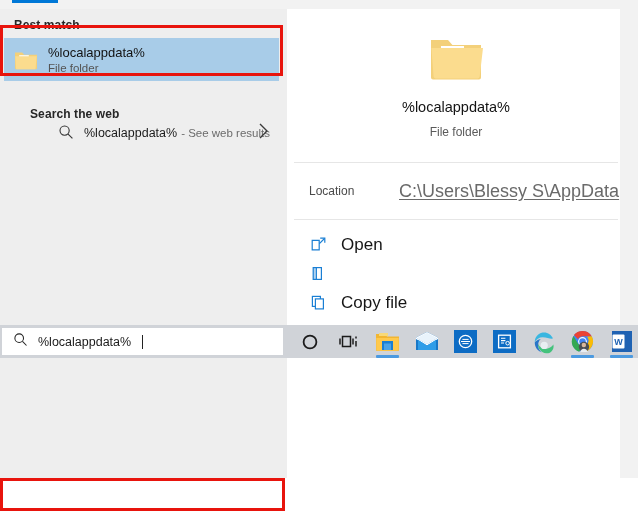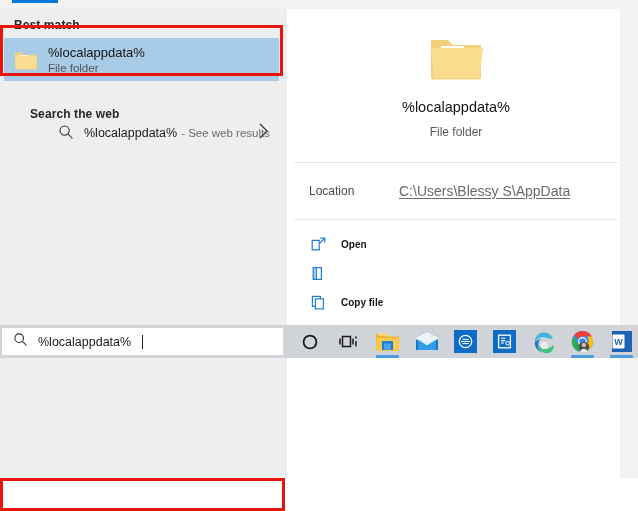--- a/index.html
+++ b/index.html
@@ -79,30 +79,30 @@
     align-items: center; justify-content: center; gap: 0px;
   }
   .hero-icon { margin-bottom: 10px; }
   .hero-title { font-size: 14.5px; color: #141414; }
   .hero-sub { font-size: 12px; color: #5a5a5a; margin-top: 10px; }
   .divider { height: 1px; background: #e6e6e6; margin: 0 2px; }
 
   .loc-row { display: flex; align-items: center; height: 56px; padding-left: 17px; }
   .loc-label { font-size: 12px; color: #4a4a4a; width: 90px; }
   .loc-value {
-    font-size: 14px; color: #6a6a6a; text-decoration: underline;
+    font-size: 18px; color: #6a6a6a; text-decoration: underline;
     text-underline-offset: 2px;
   }
 
   .actions { padding: 10px 0 0 17px; }
   .action {
     display: flex; align-items: center; height: 29px; gap: 14px;
   }
   .action-ico { width: 18px; display: flex; justify-content: center; }
-  .action-label { font-size: 10px; color: #161616; font-weight: bold; }
+  .action-label { font-size: 17px; color: #161616; }
 
   
   .taskbar {
     position: absolute; left: 0; bottom: 0; width: 638px; height: 33px;
     background: #d0d3d8;
     display: flex; align-items: center;
   }
   .searchbox {
     position: absolute; left: 2px; top: 3px;
     width: 281px; height: 27px;

